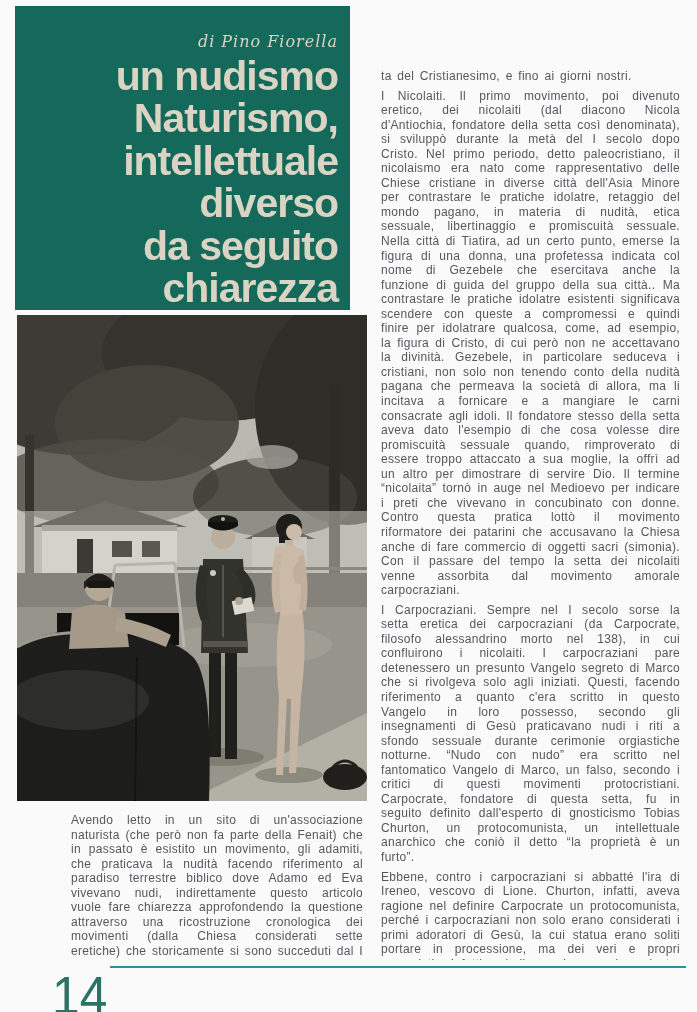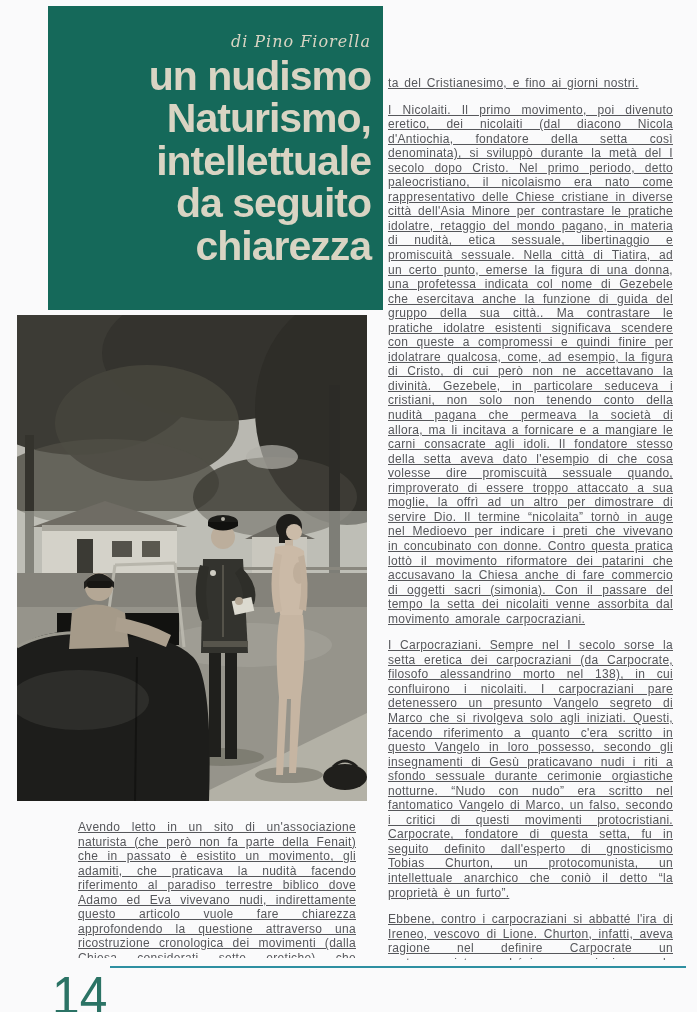--- a/index.html
+++ b/index.html
@@ -17,21 +17,20 @@
     background:#fafafb;
     overflow:hidden;
     font-family:"Liberation Sans",sans-serif;
   }
   
   .title-box{
     position:absolute;left:15px;top:6px;width:335px;height:304px;
     background:var(--color-header-box);
     text-align:right;
     padding:26px 12px 0 6px;
-    margin-left:33px;
   }
   .byline{
     font-family:"DejaVu Serif",serif;
     font-style:italic;
     font-size:16px;
     letter-spacing:1px;
     color:var(--color-header-text);
     margin-bottom:4px;
   }
   .title-line{
@@ -54,21 +53,21 @@
     color:var(--color-body-text);
     font-size:12px;
     line-height:14.55px;
     letter-spacing:0.3px;
     word-spacing:2px;
     text-align:justify;
     overflow:hidden;
   }
   .left-col{left:66px;top:808px;width:302px;height:150px;}
   .right-col{left:376px;top:64px;width:309px;height:896px;}
-  .bodycol p{margin:12px;text-decoration:underline;}
+  .bodycol p{margin:5px;}
   
   .footer-rule{
     position:absolute;left:110px;top:966px;width:576px;height:2px;
     background:var(--color-rule);
   }
   .page-number{
     position:absolute;left:52px;top:968px;
     font-size:54px;line-height:54px;
     font-weight:400;
     color:var(--color-page-number);
@@ -80,20 +79,21 @@
 <body>
 
 <div class="page">
 
   <div class="title-box">
     <div class="byline">di Pino Fiorella</div>
     <h1 style="font-size:0;">
       <span class="title-line">un nudismo</span>
       <span class="title-line">Naturismo,</span>
       <span class="title-line">intellettuale</span>
+      <span class="title-line">diverso</span>
       <span class="title-line">da seguito</span>
       <span class="title-line">chiarezza</span>
     </h1>
   </div>
 
   <div class="photo-wrap" title="Black-and-white photograph: a uniformed police officer writing a ticket beside a convertible car in which a man wearing sunglasses is seated, while a nude woman stands nearby; trees and a low building in the background.">
     <svg viewBox="0 0 350 486" preserveAspectRatio="none">
 
       <rect x="0" y="0" width="350" height="280" fill="#b9b8b1"></rect>
 

